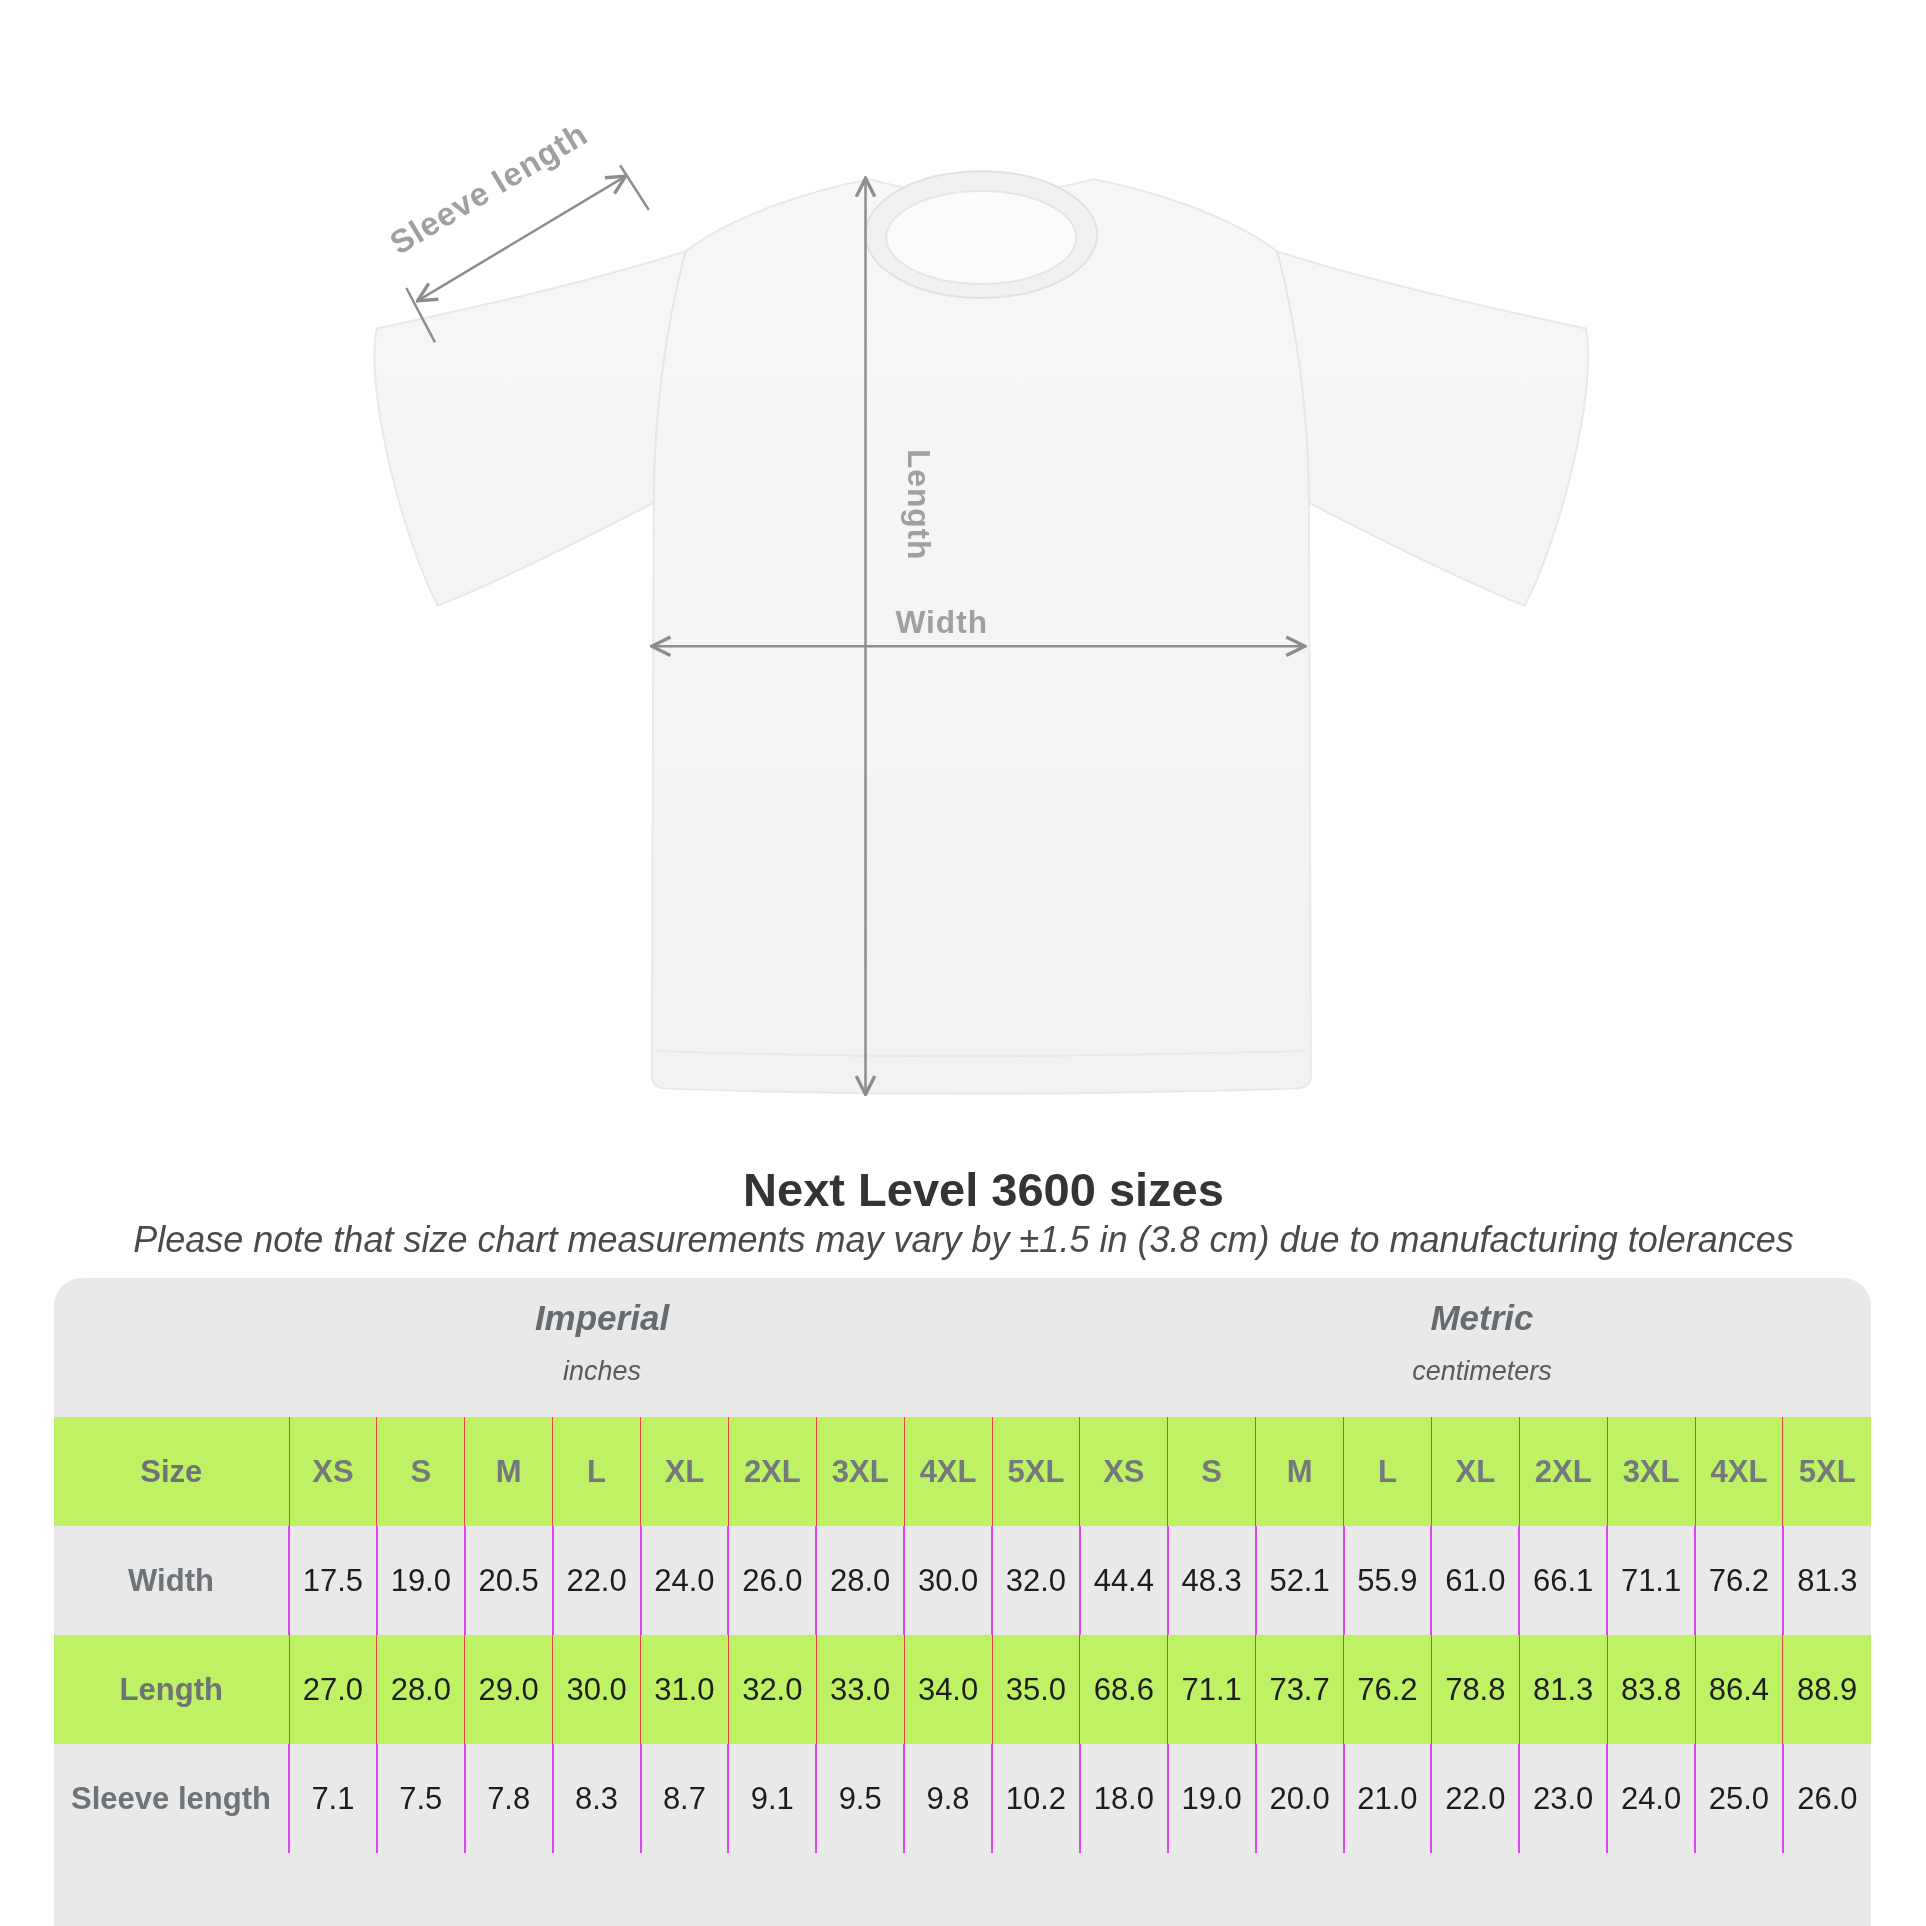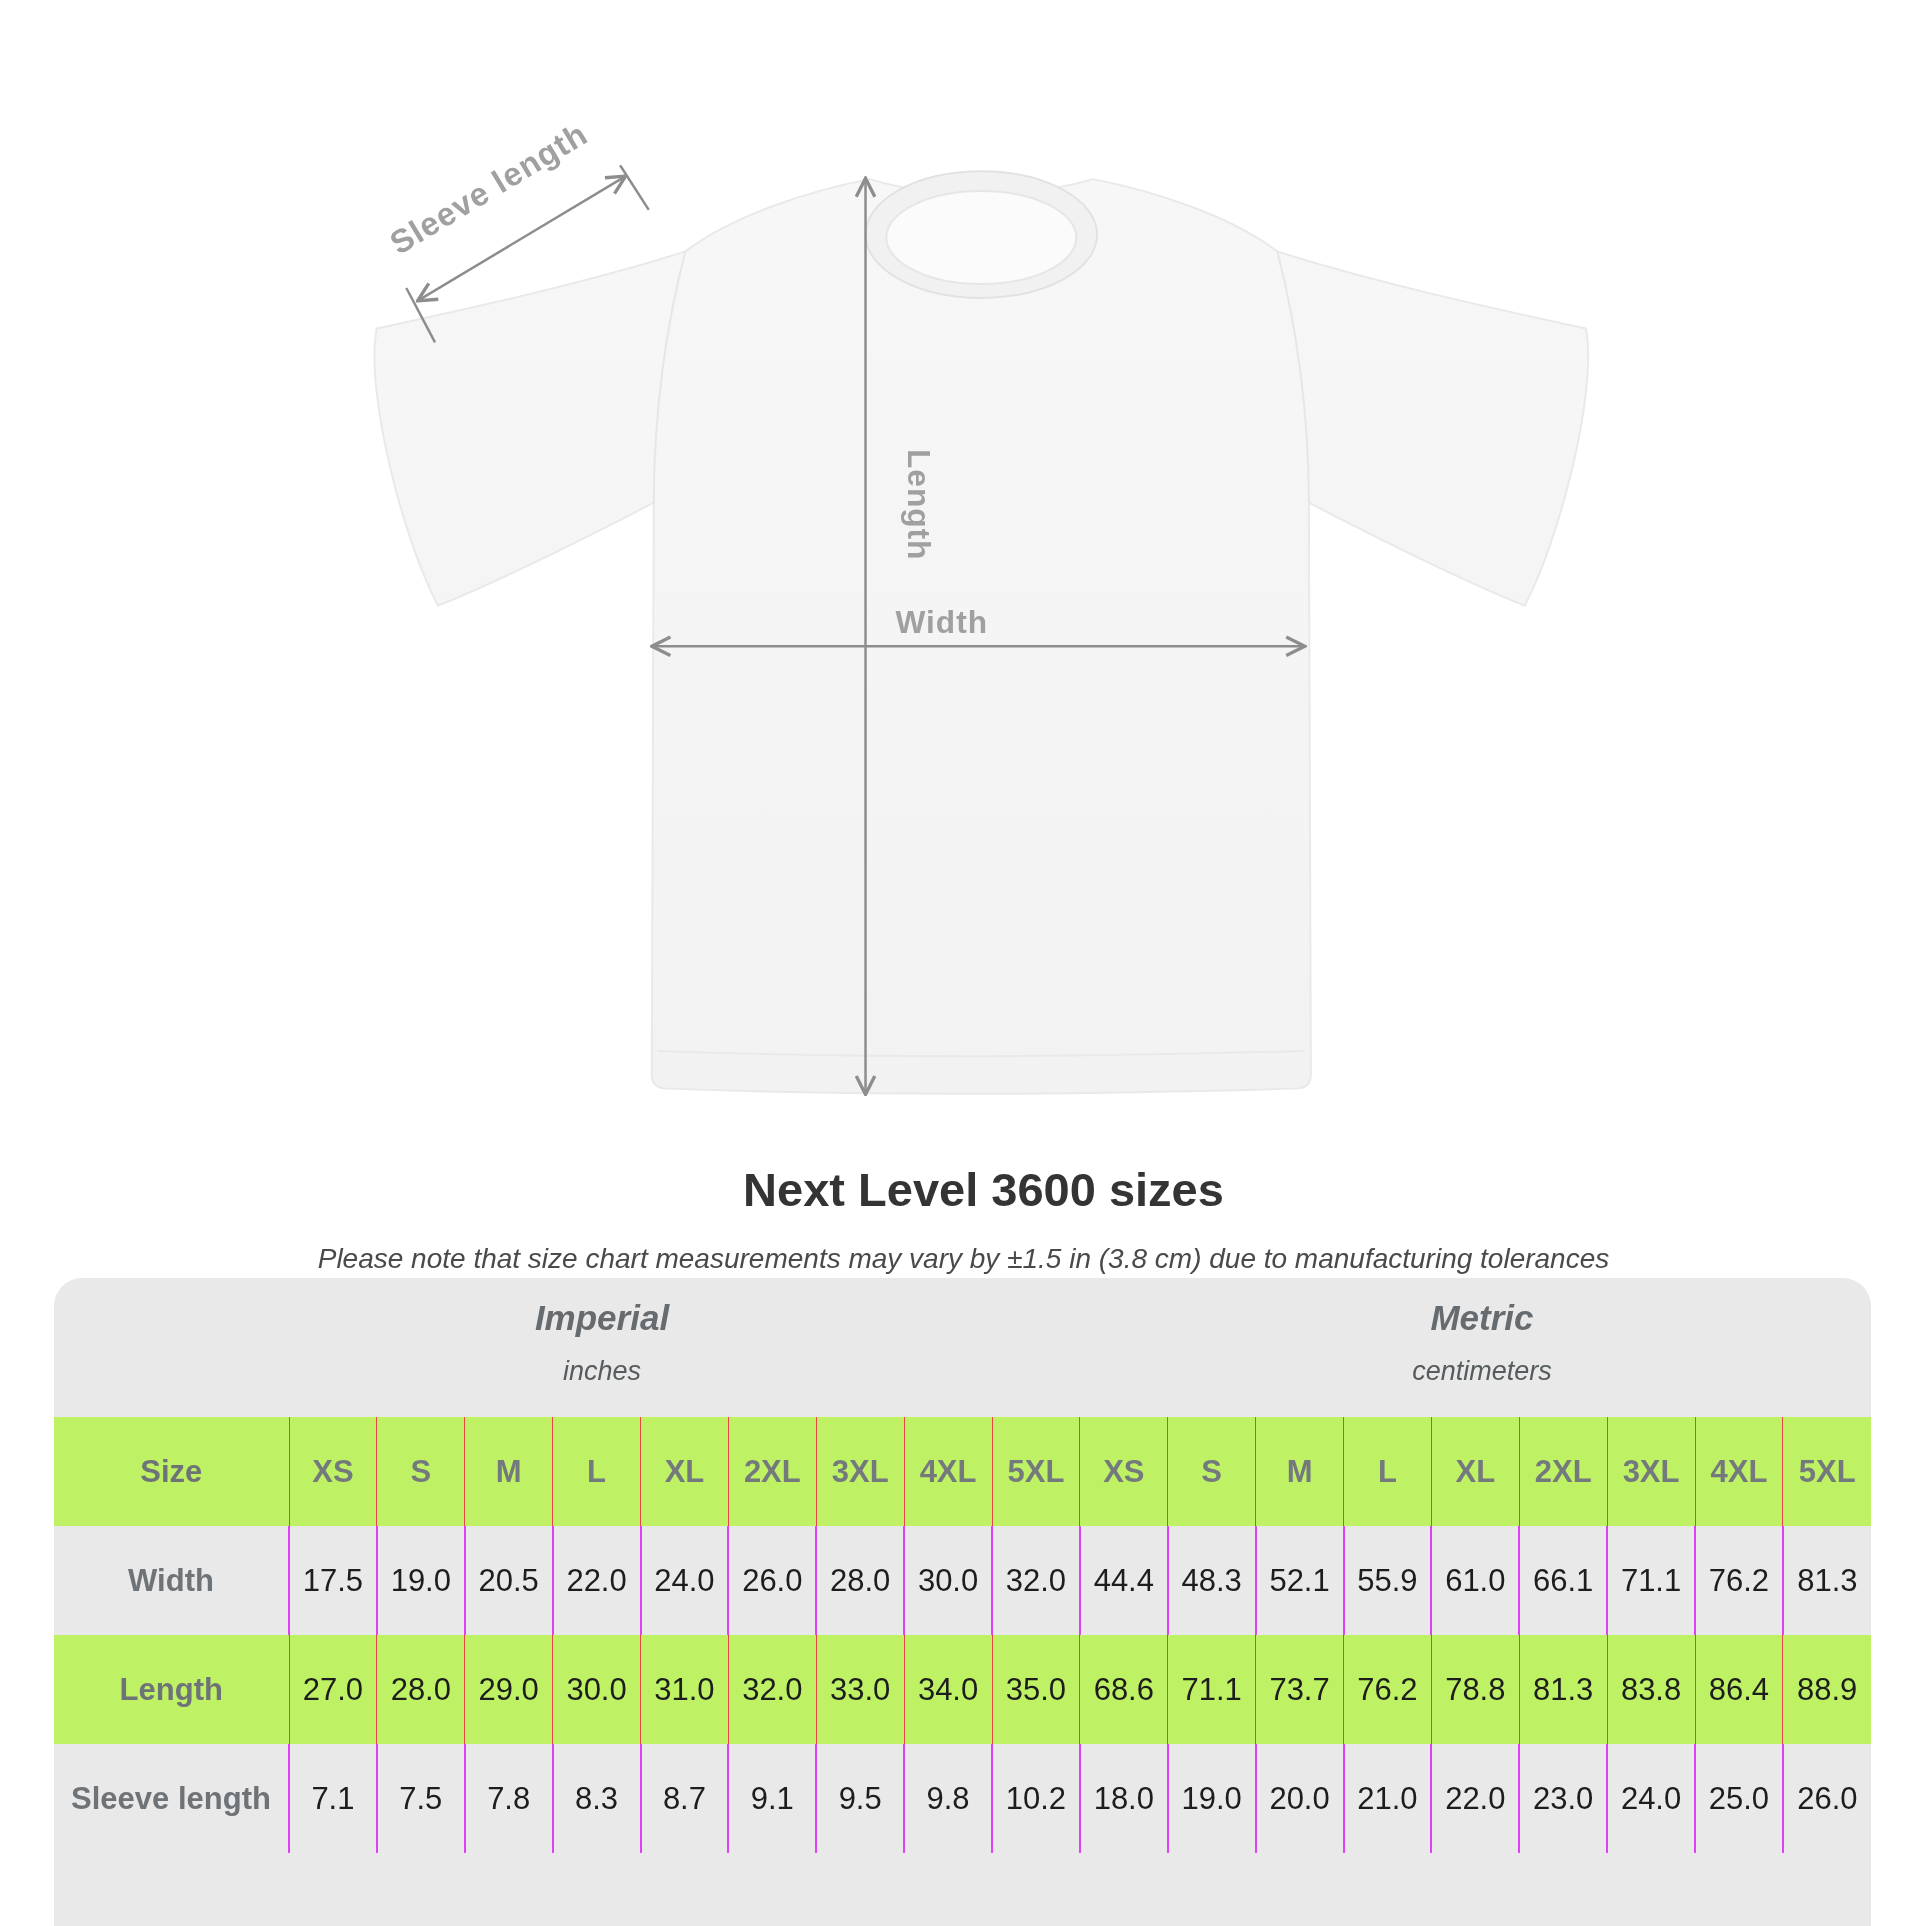--- a/index.html
+++ b/index.html
@@ -10,21 +10,21 @@
   
   .diagram-svg{position:absolute;left:0;top:0;}
   .dim-label{font-family:"Liberation Sans", sans-serif;font-weight:bold;fill:#a0a0a0;letter-spacing:1px;}
   
   .page-title{
     position:absolute;left:0;top:1164px;width:100%;text-align:center;
     font-size:47px;font-weight:bold;color:#343434;line-height:1.1;padding-left:20px;
   }
   .page-subtitle{
     position:absolute;left:0;top:1218px;width:100%;text-align:center;
-    font-size:28px;font-style:italic;color:#4a4a4a;line-height:1.2;margin-top:24px;
+    font-size:36px;font-style:italic;color:#4a4a4a;line-height:1.2;
   }
   
   .size-card{
     position:absolute;left:54px;top:1278px;width:1817px;height:674px;
     background:#e9e9e9;border-radius:28px;overflow:hidden;
   }
   .unit-band{position:relative;height:139px;}
   .unit-head{position:absolute;transform:translateX(-50%);text-align:center;top:20px;white-space:nowrap;}
   .unit-head-imperial{left:548px;}
   .unit-head-metric{left:1428px;}

